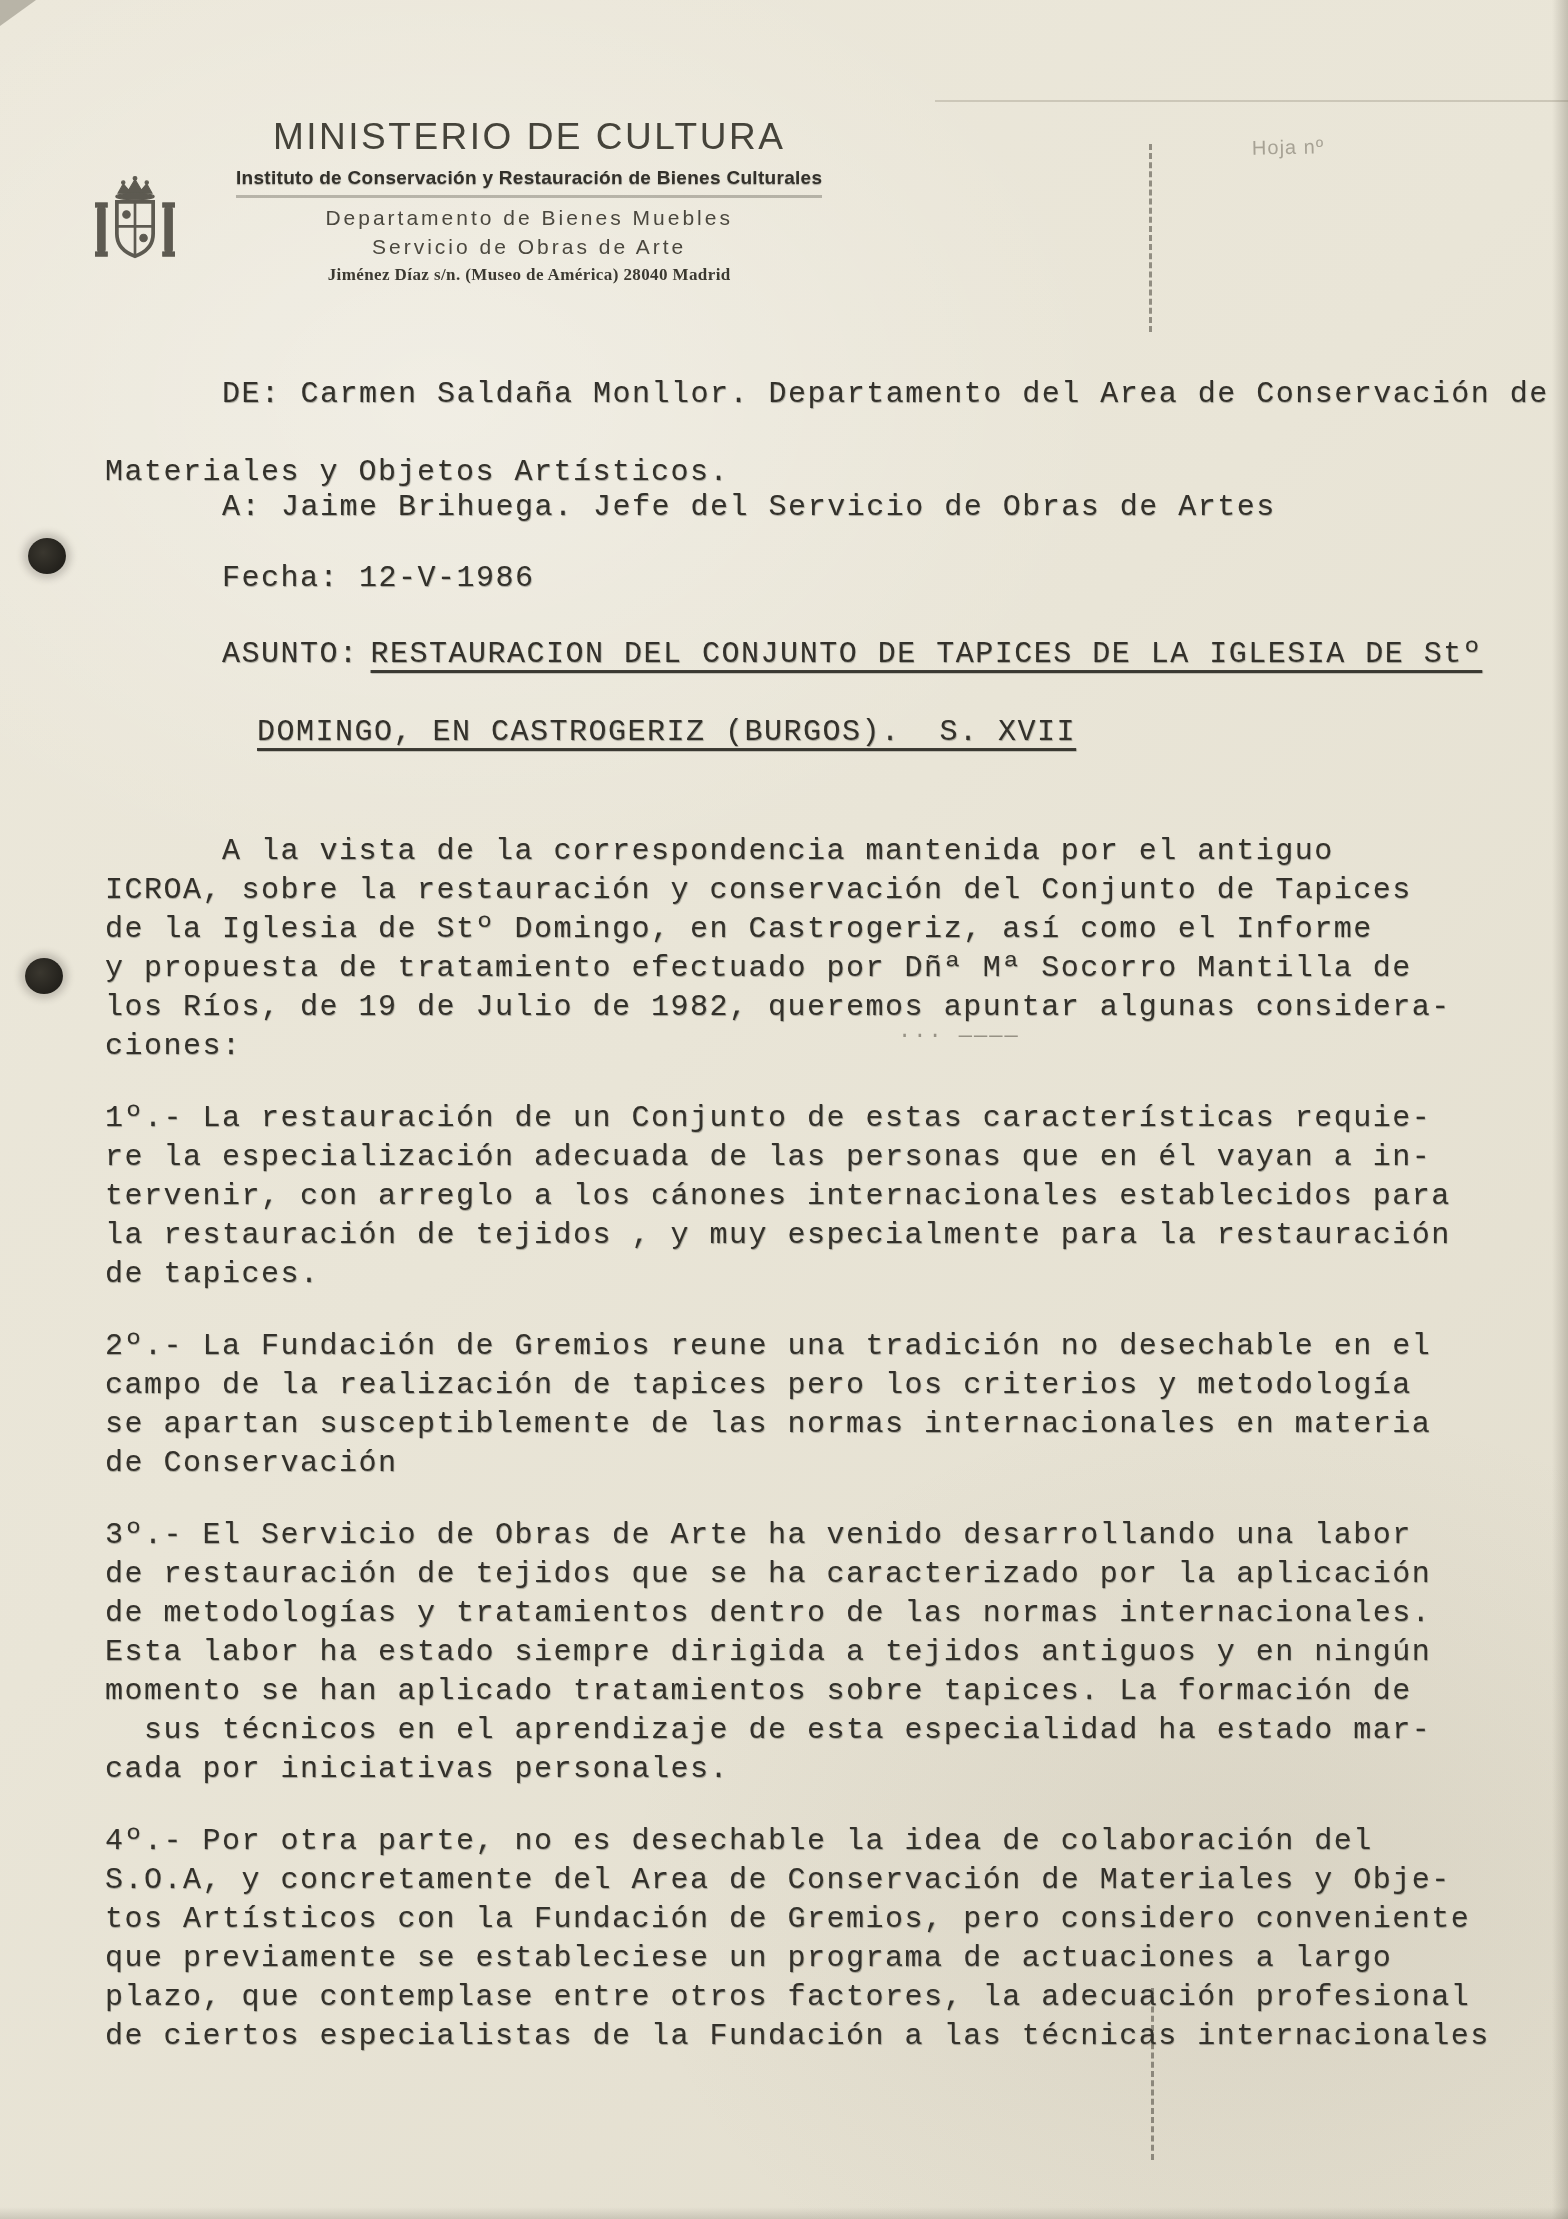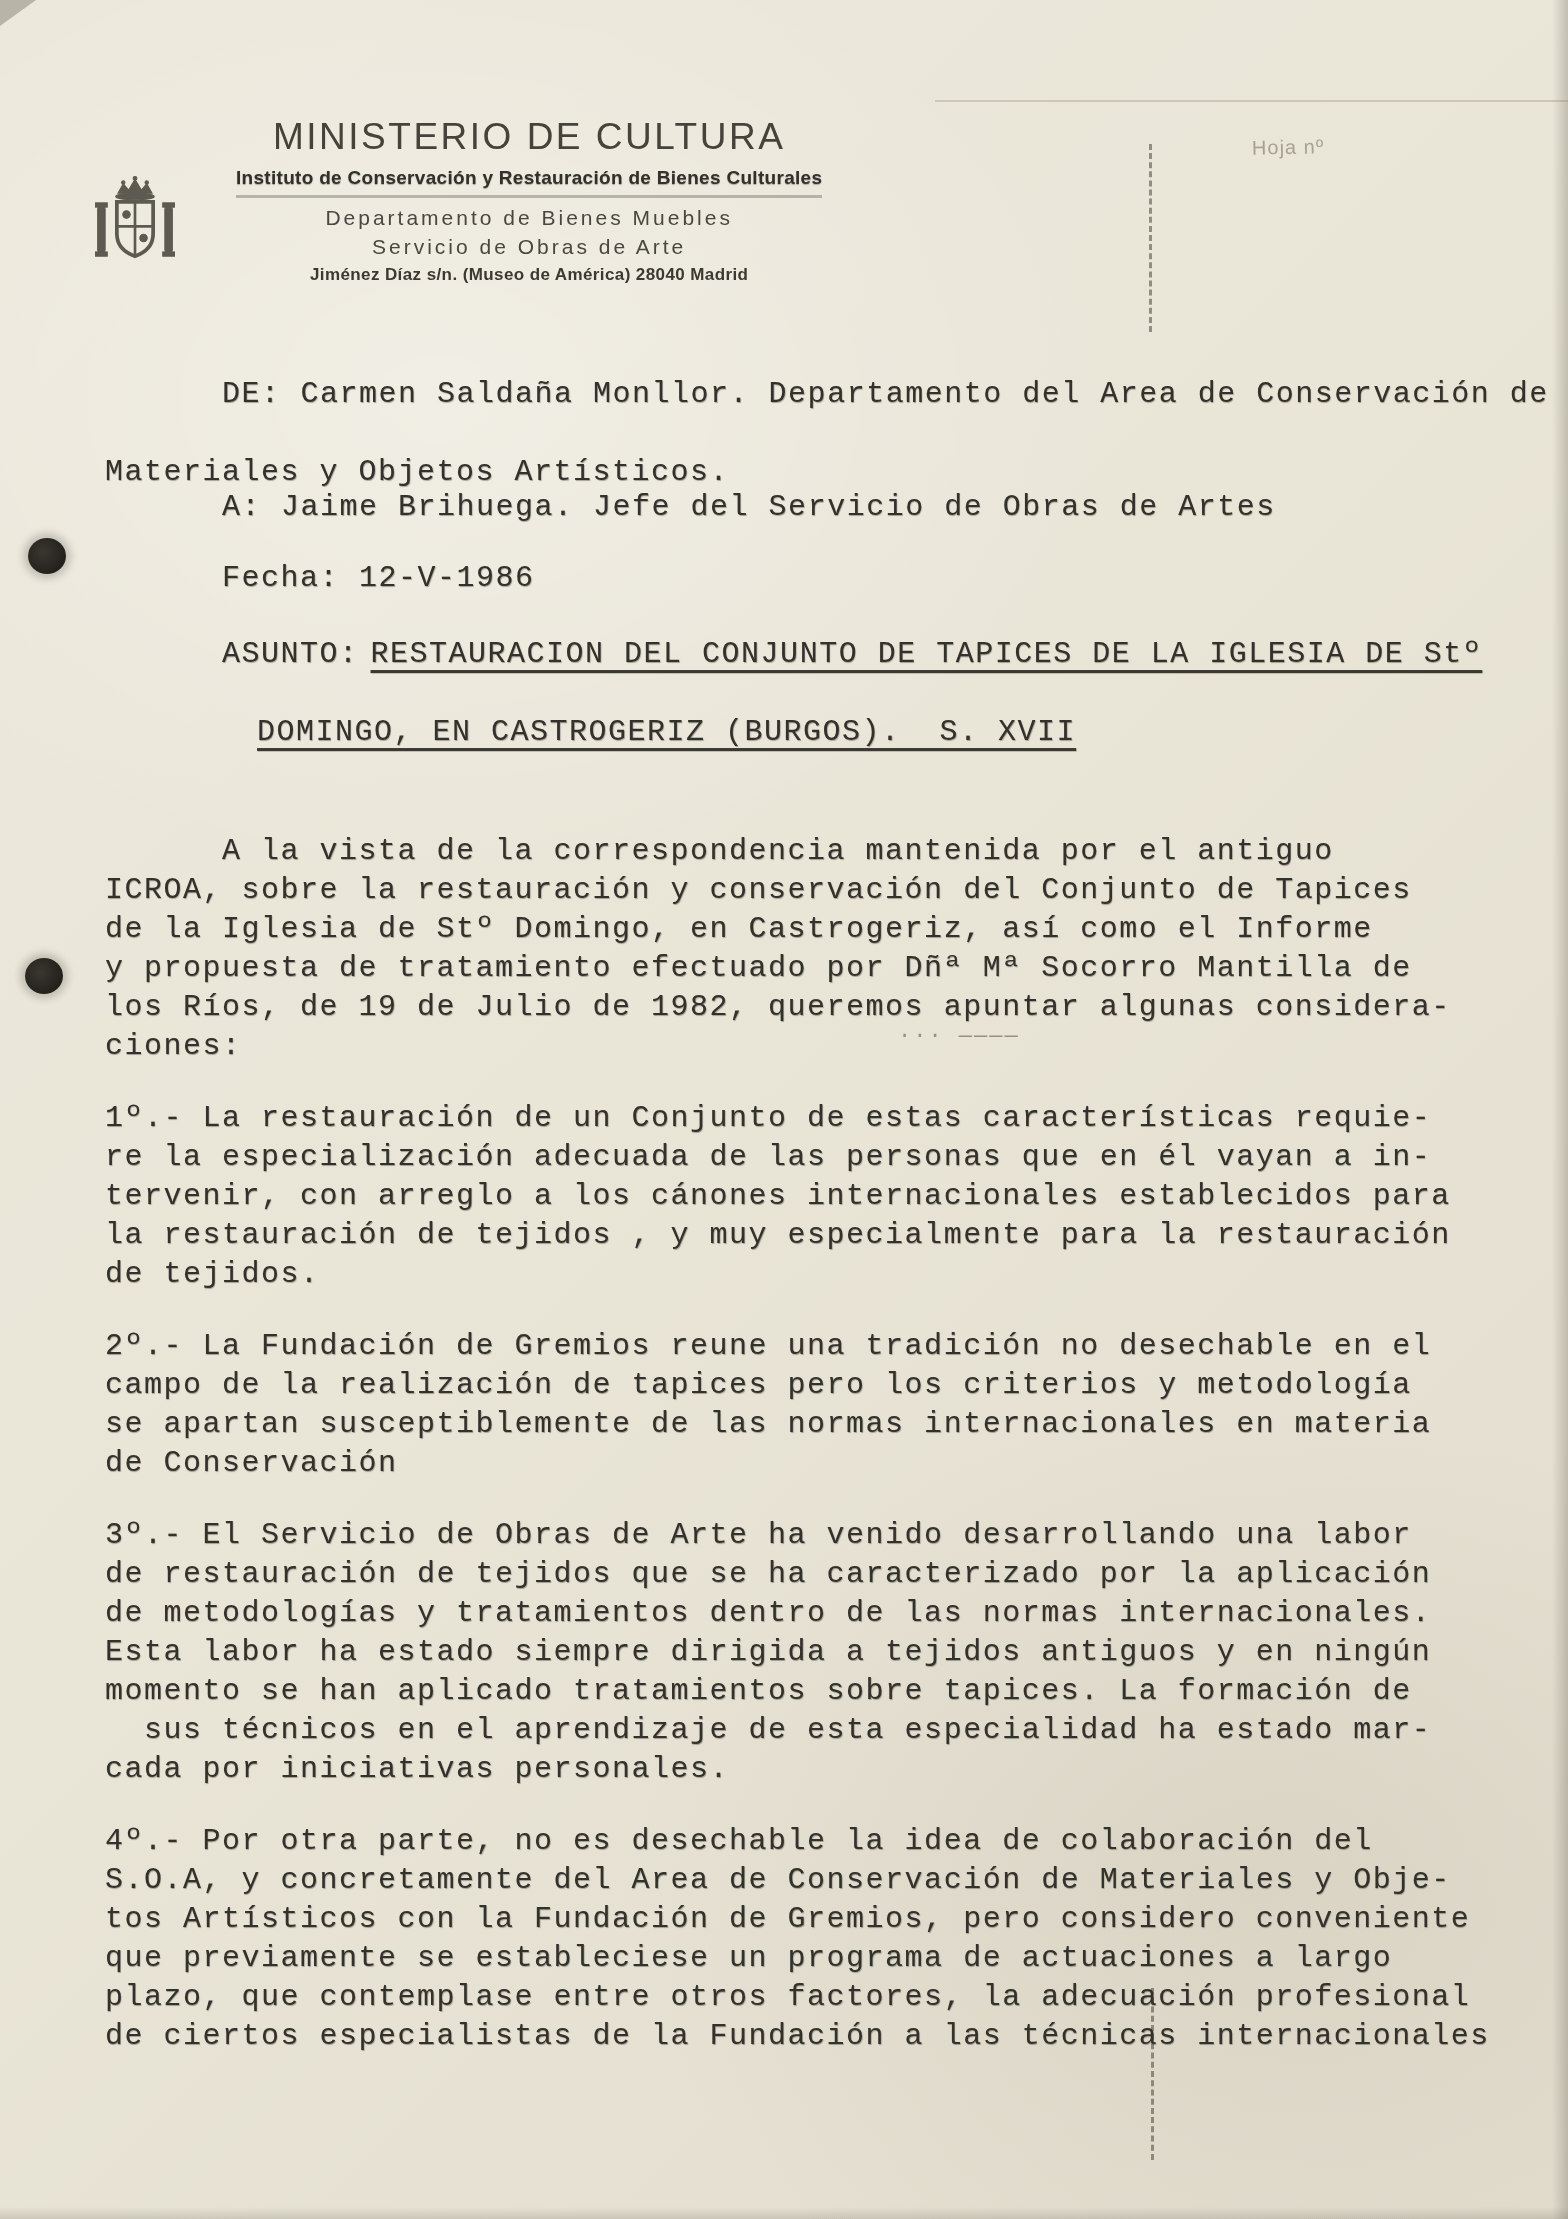--- a/index.html
+++ b/index.html
@@ -42,21 +42,21 @@
   .ministry { font-family:"Liberation Sans",sans-serif; font-size:37px;
     letter-spacing:2.5px; color:#45433a; white-space:nowrap; }
   .institute { font-family:"Liberation Sans",sans-serif; font-size:19px; font-weight:bold;
     letter-spacing:0.3px; color:#32302a; margin-top:9px; white-space:nowrap;
     text-shadow:0 1px 1px rgba(50,48,42,0.35);
     border-bottom:3px solid rgba(80,76,66,0.35); padding-bottom:6px; }
   .dept { font-family:"Liberation Sans",sans-serif; font-size:21px; letter-spacing:3px;
     color:#4a473e; margin-top:8px; white-space:nowrap; }
   .service { font-family:"Liberation Sans",sans-serif; font-size:21px; letter-spacing:3px;
     color:#4a473e; margin-top:5px; white-space:nowrap; }
-  .address { font-family:Liberation Sans, sans-serif; font-size:17px; font-weight:bold;
+  .address { font-family:Liberation Serif, serif; font-size:17px; font-weight:bold;
     letter-spacing:0.4px; color:#3b3931; margin-top:6px; white-space:nowrap; }
 
   
   .tline { white-space:pre; font-size:30px; line-height:39px; letter-spacing:1.5px;
     text-shadow:0.6px 0.6px 0.8px rgba(51,49,43,0.38); }
   .memo-row { position:absolute; left:105px; }
   .memo-label { margin-right:20px; }
   .de-line2 { }
   .asunto-label { margin-right:12px; }
   .u { text-decoration:underline; text-decoration-thickness:3px; text-underline-offset:8px;
@@ -147,21 +147,21 @@
         <div class="tline">de la Iglesia de Stº Domingo, en Castrogeriz, así como el Informe</div>
         <div class="tline">y propuesta de tratamiento efectuado por Dñª Mª Socorro Mantilla de</div>
         <div class="tline">los Ríos, de 19 de Julio de 1982, queremos apuntar algunas considera-</div>
         <div class="tline">ciones:</div>
       </div>
     <div class="tpara">
         <div class="tline">1º.- La restauración de un Conjunto de estas características requie-</div>
         <div class="tline">re la especialización adecuada de las personas que en él vayan a in-</div>
         <div class="tline">tervenir, con arreglo a los cánones internacionales establecidos para</div>
         <div class="tline">la restauración de tejidos , y muy especialmente para la restauración</div>
-        <div class="tline">de tejidos.</div>
+        <div class="tline">de tapices.</div>
       </div>
     <div class="tpara">
         <div class="tline">2º.- La Fundación de Gremios reune una tradición no desechable en el</div>
         <div class="tline">campo de la realización de tapices pero los criterios y metodología</div>
         <div class="tline">se apartan susceptiblemente de las normas internacionales en materia</div>
         <div class="tline">de Conservación</div>
       </div>
     <div class="tpara">
         <div class="tline">3º.- El Servicio de Obras de Arte ha venido desarrollando una labor</div>
         <div class="tline">de restauración de tejidos que se ha caracterizado por la aplicación</div>

